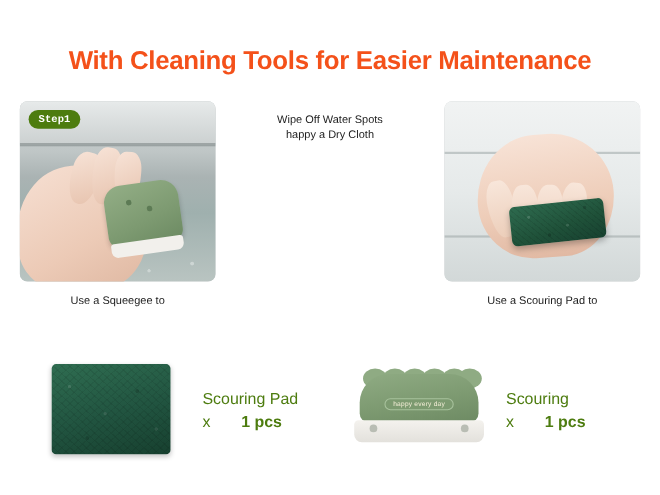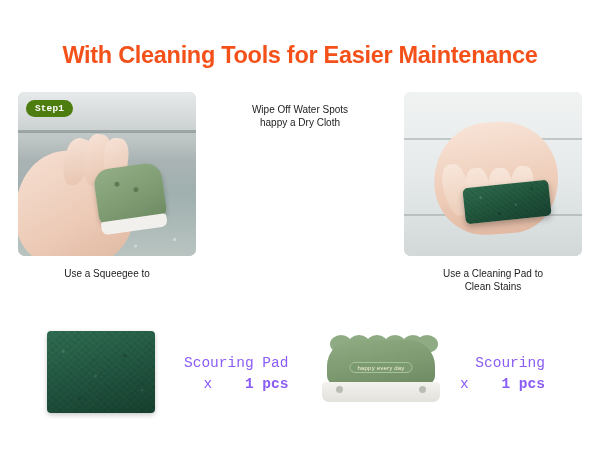--- a/index.html
+++ b/index.html
@@ -263,23 +263,22 @@
       radial-gradient(circle at 15% 25%, rgba(255,255,255,.22) 0 1.2px, transparent 1.8px),
       radial-gradient(circle at 45% 55%, rgba(255,255,255,.18) 0 1.2px, transparent 1.8px),
       radial-gradient(circle at 72% 30%, rgba(0,0,0,.3) 0 1.4px, transparent 2px),
       radial-gradient(circle at 30% 82%, rgba(0,0,0,.26) 0 1.4px, transparent 2px),
       radial-gradient(circle at 88% 72%, rgba(255,255,255,.16) 0 1.2px, transparent 1.8px),
       repeating-linear-gradient(42deg, rgba(0,0,0,.13) 0 1px, transparent 1px 5px),
       repeating-linear-gradient(-42deg, rgba(0,0,0,.1) 0 1px, transparent 1px 5px);
   }
   .label-block {
     position: absolute;
-    text-align: right;
-    color: #8b5cf6;
-    font-family: Liberation Mono, monospace;
+    text-align: left;
+    color: #4d7c0f;
   }
   .label-title {
     font-size: 14.5px;
     line-height: 1.3;
   }
   .label-qty {
     font-size: 14.5px;
     margin-top: 3px;
   }
   .label-qty b { font-weight: bold; margin-left: 24px; }
@@ -387,22 +386,21 @@
         <div class="finger3" style="left:40px;top:72px;width:24px;height:52px;transform:rotate(-12deg);"></div>
         <div class="finger3" style="left:62px;top:76px;width:24px;height:50px;transform:rotate(-6deg);"></div>
         <div class="finger3" style="left:84px;top:76px;width:24px;height:50px;transform:rotate(0deg);"></div>
         <div class="finger3" style="left:106px;top:74px;width:23px;height:46px;transform:rotate(6deg);"></div>
 
         <div class="pad3">
           <div class="pad-tex"></div>
         </div>
       </div>
       <div class="caption">
-        <div>Use a Cleaning Pad to</div>
-        <div>Clean Stains</div>
+        <div>Use a Scouring Pad to</div>
       </div>
     </div>
 
   </div>
 
   <div class="bottom">
 
     <div class="pad-big">
       <div class="pad-big-tex"></div>
     </div>

